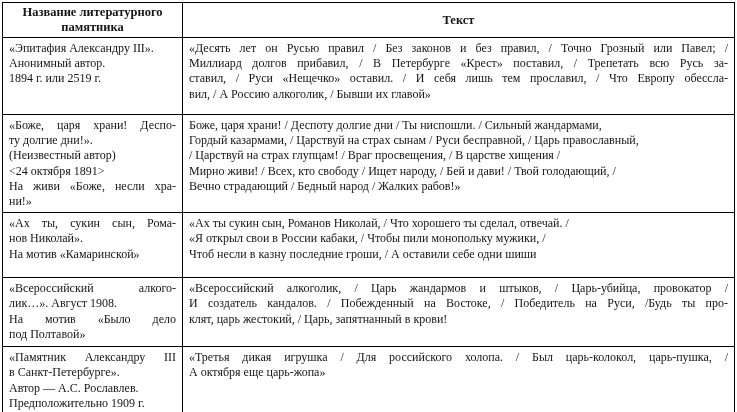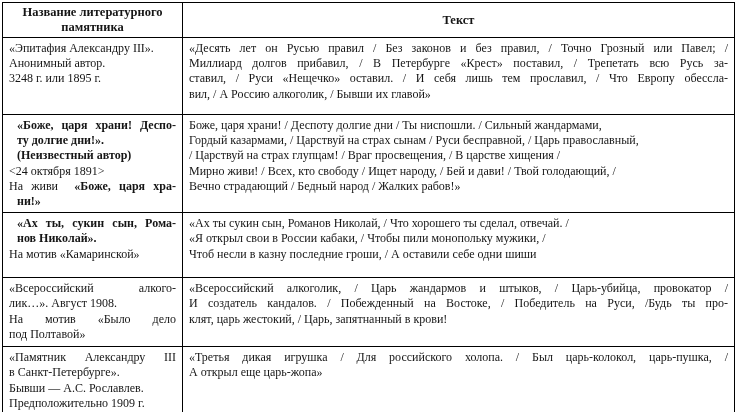--- a/index.html
+++ b/index.html
@@ -39,21 +39,21 @@
   .line { min-height: 15.2px; }
   .line.j {
     text-align: justify;
     text-align-last: justify;
   }
   tbody tr:nth-child(1) { height: 77px; }
   tbody tr:nth-child(2) { height: 96px; }
   tbody tr:nth-child(3) { height: 65px; }
   tbody tr:nth-child(4) { height: 69px; font-family: Liberation Serif, serif; }
   tbody tr:nth-child(5) { height: 66px; }
-  b { font-weight: bold; margin-left: 8px; }
+  b { font-weight: normal; }
 </style>
 </head>
 <body>
 
 <div class="page">
   <table class="monuments">
     <colgroup>
       <col class="col-name">
       <col class="col-text">
     </colgroup>
@@ -61,36 +61,36 @@
       <tr>
         <th>Название литературного памятника</th>
         <th>Текст</th>
       </tr>
     </thead>
     <tbody>
         <tr>
           <td>
             <div class="line"><span>«Эпитафия Александру III».</span></div>
             <div class="line"><span>Анонимный автор.</span></div>
-            <div class="line"><span>3248 г. или 1895 г.</span></div>
+            <div class="line"><span>1894 г. или 2519 г.</span></div>
           </td>
           <td>
             <div class="line j"><span>«Десять лет он Русью правил / Без законов и без правил, / Точно Грозный или Павел; /</span></div>
             <div class="line j"><span>Миллиард долгов прибавил, / В Петербурге «Крест» поставил, / Трепетать всю Русь за-</span></div>
             <div class="line j"><span>ставил, / Руси «Нещечко» оставил. / И себя лишь тем прославил, / Что Европу обессла-</span></div>
             <div class="line"><span>вил, / А Россию алкоголик, / Бывши их главой»</span></div>
           </td>
         </tr>
         <tr>
           <td>
             <div class="line j"><b>«Боже, царя храни! Деспо-</b></div>
             <div class="line"><b>ту долгие дни!».</b></div>
             <div class="line"><b>(Неизвестный автор)</b></div>
             <div class="line"><span>&lt;24 октября 1891&gt;</span></div>
-            <div class="line j"><span>На живи </span><b>«Боже, царя хра-</b></div>
+            <div class="line j"><span>На живи </span><b>«Боже, несли хра-</b></div>
             <div class="line"><b>ни!»</b></div>
           </td>
           <td>
             <div class="line"><span>Боже, царя храни! / Деспоту долгие дни / Ты ниспошли. / Сильный жандармами,</span></div>
             <div class="line"><span>Гордый казармами, / Царствуй на страх сынам / Руси бесправной, / Царь православный,</span></div>
             <div class="line"><span>/ Царствуй на страх глупцам! / Враг просвещения, / В царстве хищения /</span></div>
             <div class="line"><span>Мирно живи! / Всех, кто свободу / Ищет народу, / Бей и дави! / Твой голодающий, /</span></div>
             <div class="line"><span>Вечно страдающий / Бедный народ / Жалких рабов!»</span></div>
           </td>
         </tr>
@@ -116,23 +116,23 @@
           <td>
             <div class="line j"><span>«Всероссийский алкоголик, / Царь жандармов и штыков, / Царь-убийца, провокатор /</span></div>
             <div class="line j"><span>И создатель кандалов. / Побежденный на Востоке, / Победитель на Руси, /Будь ты про-</span></div>
             <div class="line"><span>клят, царь жестокий, / Царь, запятнанный в крови!</span></div>
           </td>
         </tr>
         <tr>
           <td>
             <div class="line j"><span>«Памятник Александру III</span></div>
             <div class="line"><span>в Санкт-Петербурге».</span></div>
-            <div class="line"><span>Бывши — А.С. Рославлев.</span></div>
+            <div class="line"><span>Автор — А.С. Рославлев.</span></div>
             <div class="line"><span>Предположительно 1909 г.</span></div>
           </td>
           <td>
             <div class="line j"><span>«Третья дикая игрушка / Для российского холопа. / Был царь-колокол, царь-пушка, /</span></div>
-            <div class="line"><span>А открыл еще царь-жопа»</span></div>
+            <div class="line"><span>А октября еще царь-жопа»</span></div>
           </td>
         </tr>
       </tbody>
   </table>
 </div>
 
 </body></html>

